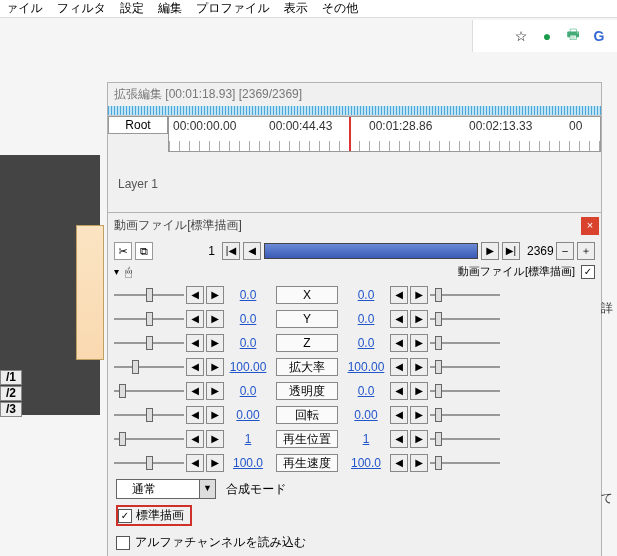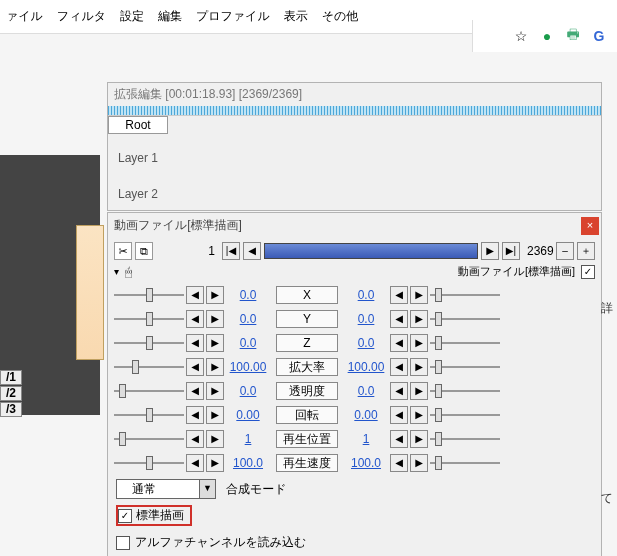--- a/index.html
+++ b/index.html
@@ -1,37 +1,37 @@
 <!DOCTYPE html>
 <html><head>
 <meta charset="utf-8">
 <style>
   *{box-sizing:border-box;margin:0;padding:0;font-family:"MS PGothic","Meiryo",sans-serif;font-size:12px}
   body{background:#f5f5f5;width:617px;height:556px;overflow:hidden;position:relative}
   
-  .menubar{display:flex;gap:14px;padding:8px 6px;background:#fff;border-bottom:1px solid #ddd}
+  .menubar{display:flex;gap:14px;padding:0 6px;background:#fff;border-bottom:1px solid #ddd}
   .menubar span{cursor:default}
   
   .chrome-strip{position:absolute;top:20px;right:0;width:145px;height:32px;background:#fff;border-left:1px solid #ddd;display:flex;align-items:center;justify-content:flex-end;gap:10px;padding-right:10px}
   .ch-ic{width:16px;height:16px;display:inline-flex;align-items:center;justify-content:center;font-size:14px}
   
   .editor-bg{position:absolute;top:155px;left:0;width:100px;height:260px;background:#444}
   .bg-tag{position:absolute;left:0;width:22px;height:15px;background:#eee;border:1px solid #888;font-weight:bold;text-align:center;line-height:13px}
   .pale-canvas{position:absolute;top:225px;left:76px;width:28px;height:135px;background:linear-gradient(#fbe4c3,#f9d9b0);border:1px solid #c0a060}
   
   .timeline{position:absolute;top:82px;left:107px;width:495px;border:1px solid #b3b3b3;background:#f0f0f0}
   .tl-title{background:#f0f0f0;padding:3px 6px;color:#777}
   .tl-rule{height:9px;background:repeating-linear-gradient(90deg,#4da7d8 0 1px,#bfe4f5 1px 3px)}
   .tl-root-row{display:flex;border-top:1px solid #ccc}
   .tl-root{width:60px;height:18px;border:1px solid #999;background:#fff;text-align:center;line-height:16px}
   .tl-ruler{flex:1;height:36px;border:1px solid #999;background:#fff;position:relative;font-size:11px;color:#333}
   .tl-ruler .tick{position:absolute;top:2px}
   .tl-ruler .ticks{position:absolute;bottom:0;left:0;right:0;height:10px;background:repeating-linear-gradient(90deg,#aaa 0 1px,transparent 1px 10px)}
   .tl-cursor{position:absolute;top:0;bottom:0;width:2px;background:#d33}
-  .tl-layer{display:flex;align-items:center;height:24px;margin-top:12px}
+  .tl-layer{display:flex;align-items:center;height:24px;margin-top:20px}
   .tl-layer-label{width:60px;text-align:center;color:#555}
   .tl-track{flex:1;height:22px;border:1px solid #aaa;background:#fff;position:relative}
   .clip{position:absolute;top:0;bottom:0;left:0;color:#fff;padding:3px 6px;font-size:11px}
   .clip-red{background:linear-gradient(#d03030,#8a1717);border:1px solid #600;width:64%}
   .clip-blue{background:linear-gradient(#2b3b9a,#161f5c);border:1px solid #0a1040;width:46%}
   
   .props{position:absolute;top:212px;left:107px;width:495px;border:1px solid #b3b3b3;background:#f0f0f0}
   .props-hdr{display:flex;align-items:center;background:#f0f0f0;padding:2px}
   .props-title{flex:1;padding:2px 4px;color:#444}
   .close-x{width:18px;height:18px;background:#d9432e;color:#fff;text-align:center;line-height:17px;font-size:11px;cursor:default}
@@ -83,20 +83,29 @@
 <div class="pale-canvas"></div>
 <div class="bg-tag" style="top:370px">/1</div>
 <div class="bg-tag" style="top:386px">/2</div>
 <div class="bg-tag" style="top:402px">/3</div>
 
 <div class="timeline">
   <div class="tl-title">拡張編集 [00:01:18.93] [2369/2369]</div>
   <div class="tl-rule"></div>
   <div class="tl-root-row">
     <div class="tl-root">Root</div>
+    <div class="tl-ruler">
+      <span class="tick" style="left:4px">00:00:00.00</span>
+      <span class="tick" style="left:100px">00:00:44.43</span>
+      <span class="tick" style="left:200px">00:01:28.86</span>
+      <span class="tick" style="left:300px">00:02:13.33</span>
+      <span class="tick" style="left:400px">00</span>
+      <div class="ticks"></div>
+      <div class="tl-cursor" style="left:180px"></div>
+    </div>
   </div>
   <div class="tl-layer">
     <div class="tl-layer-label">Layer 1</div>
   </div>
   <div class="tl-layer" style="margin-bottom:4px">
     <div class="tl-layer-label">Layer 2</div>
   </div>
 </div>
 
 <div class="props">

